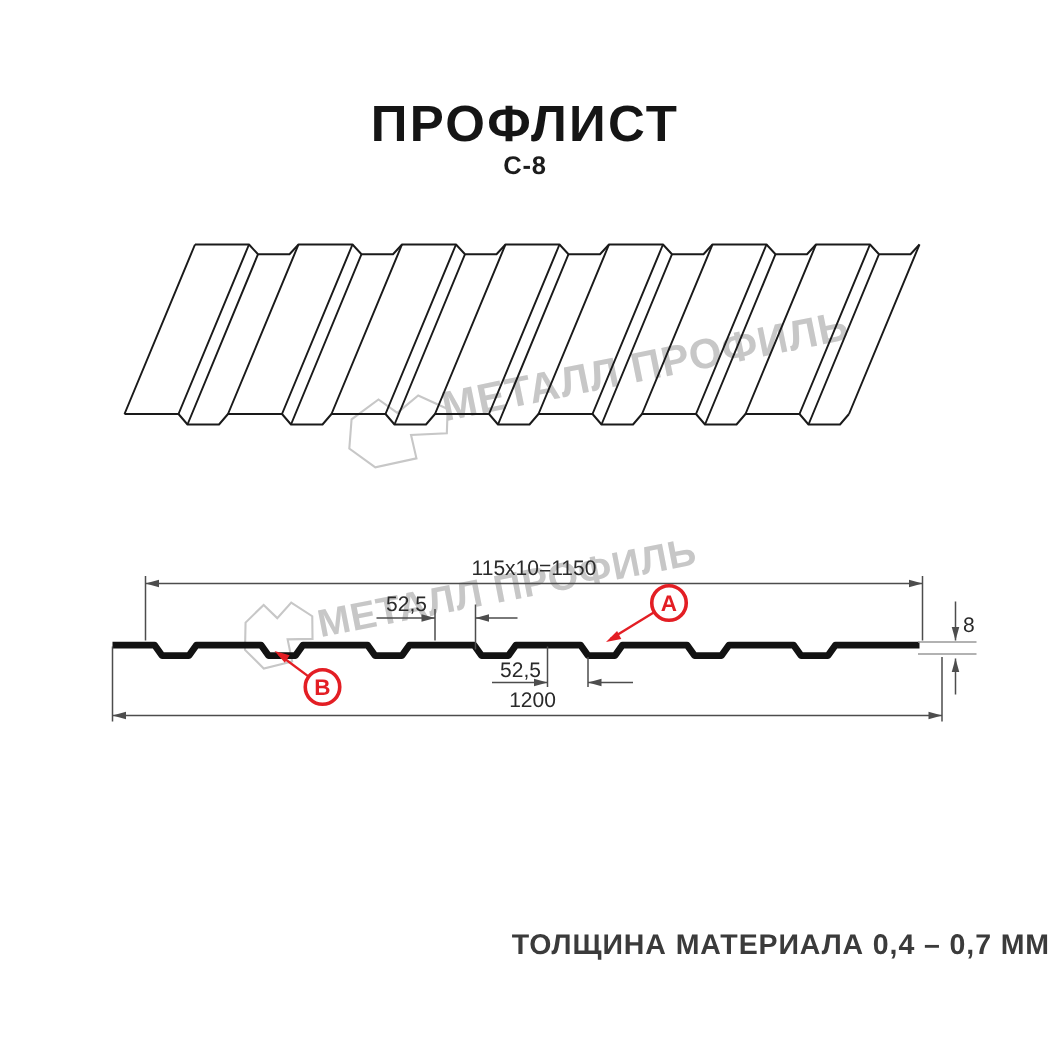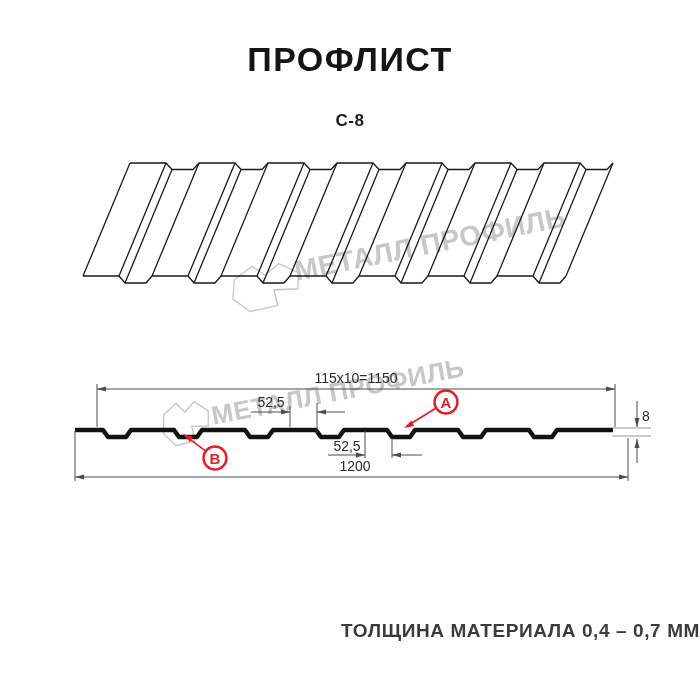--- a/index.html
+++ b/index.html
@@ -2,25 +2,25 @@
 <html><head>
 <meta charset="utf-8">
 <style>
   * { margin:0; padding:0; box-sizing:border-box; }
   html,body { background:#ffffff; }
   .page {
     position:relative; width:700px; height:700px; background:#ffffff;
     font-family:"Liberation Sans", sans-serif; overflow:hidden;
   }
   .title {
-    position:absolute; top:40px; left:0; width:700px; text-align:center;
+    position:absolute; top:64px; left:0; width:700px; text-align:center;
     font-size:34px; font-weight:bold; letter-spacing:1.5px; color:#151515;
   }
   .subtitle {
-    position:absolute; top:111px; left:0; width:700px; text-align:center;
+    position:absolute; top:101px; left:0; width:700px; text-align:center;
     font-size:17px; font-weight:600; letter-spacing:0.5px; color:#1c1c1c;
   }
   .footer-note {
     position:absolute; top:620px; left:0; width:700px; text-align:right;
     font-size:19px; font-weight:600; letter-spacing:0.6px; color:#3b3b3b;
   }
   .wm-text {
     position:absolute; white-space:nowrap; font-weight:bold; color:#c7c7c7;
     letter-spacing:0.5px; transform-origin:left center; z-index:1;
   }

